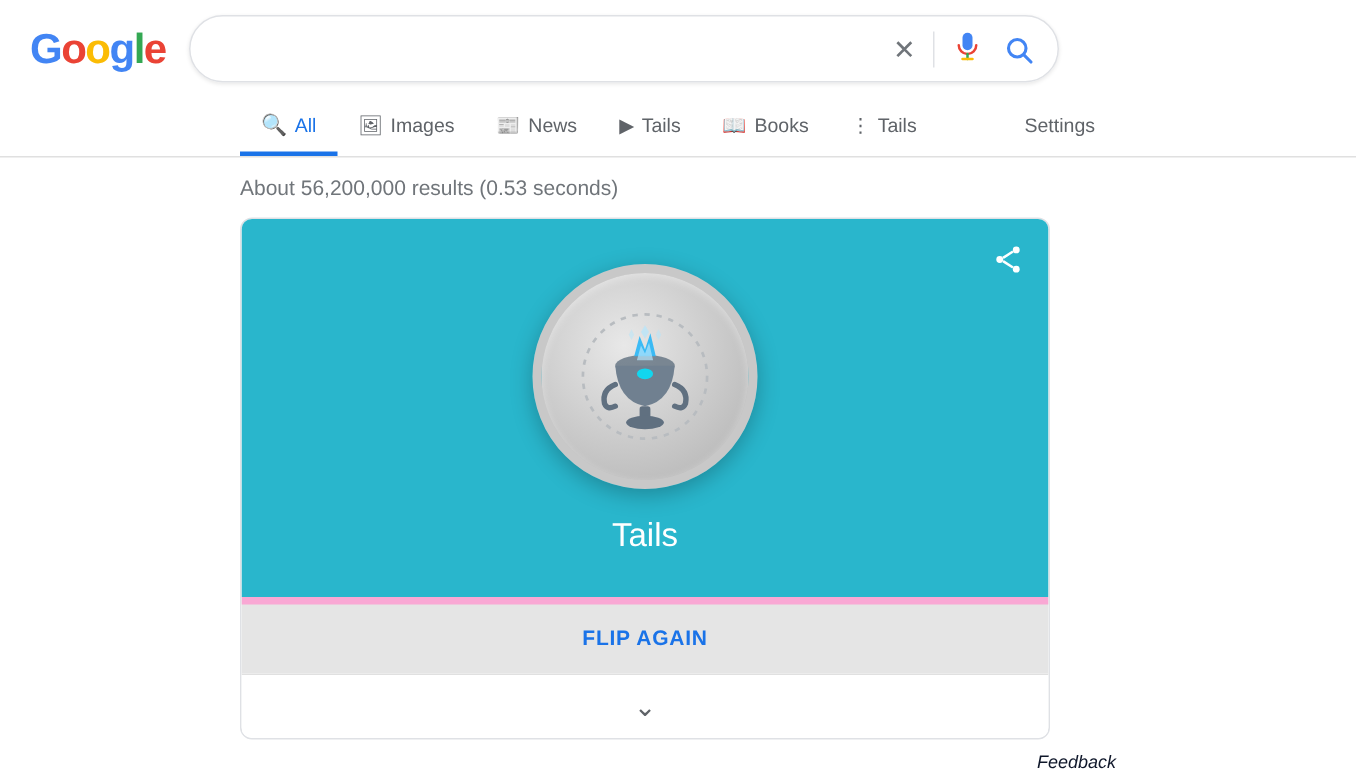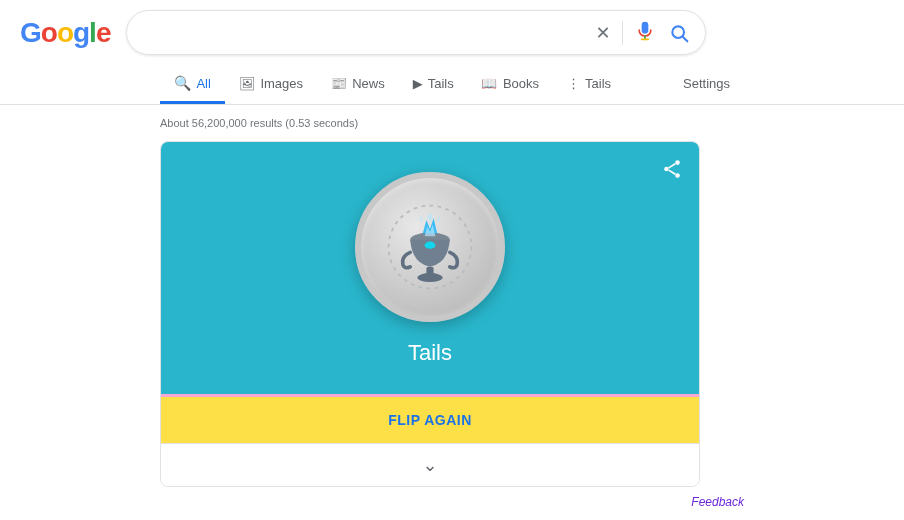--- a/index.html
+++ b/index.html
@@ -104,21 +104,21 @@
     .nav-right {
       margin-left: auto;
       display: flex;
       gap: 20px;
     }
     .nav-right .nav-tab { color: #5f6368; }
 
     
     .results-info {
       padding: 12px 160px 8px;
-      font-size: 11px;
+      font-size: 14px;
       color: #70757a;
     }
 
     
     .coin-widget {
       margin: 4px 160px;
       border: 1px solid #dfe1e5;
       border-radius: 8px;
       overflow: hidden;
       width: 540px;
@@ -167,24 +167,24 @@
     
     .coin-result-label {
       color: #fff;
       font-size: 22px;
       margin-top: 18px;
       font-weight: 400;
     }
 
     
     .flip-again-row {
-      background: #fde047;
+      background: #e5e5e5;
       text-align: center;
       padding: 14px;
-      border-top: 3px solid #f9a8d4;
+      border-top: 5px solid #f9a8d4;
       cursor: pointer;
     }
     .flip-again-btn {
       background: none;
       border: none;
       color: #1a73e8;
       font-size: 14px;
       font-weight: 600;
       letter-spacing: 0.5px;
       cursor: pointer;
@@ -202,21 +202,21 @@
     .chevron-down {
       color: #5f6368;
       font-size: 18px;
     }
 
     
     .feedback-row {
       text-align: right;
       padding: 4px 160px;
       font-size: 12px;
-      color: #6d28d9;
+      color: #0f172a;
       font-style: italic;
     }
 
     
     .bottom-link {
       padding: 8px 160px;
       font-size: 14px;
       color: #1a0dab;
     }
   </style>

